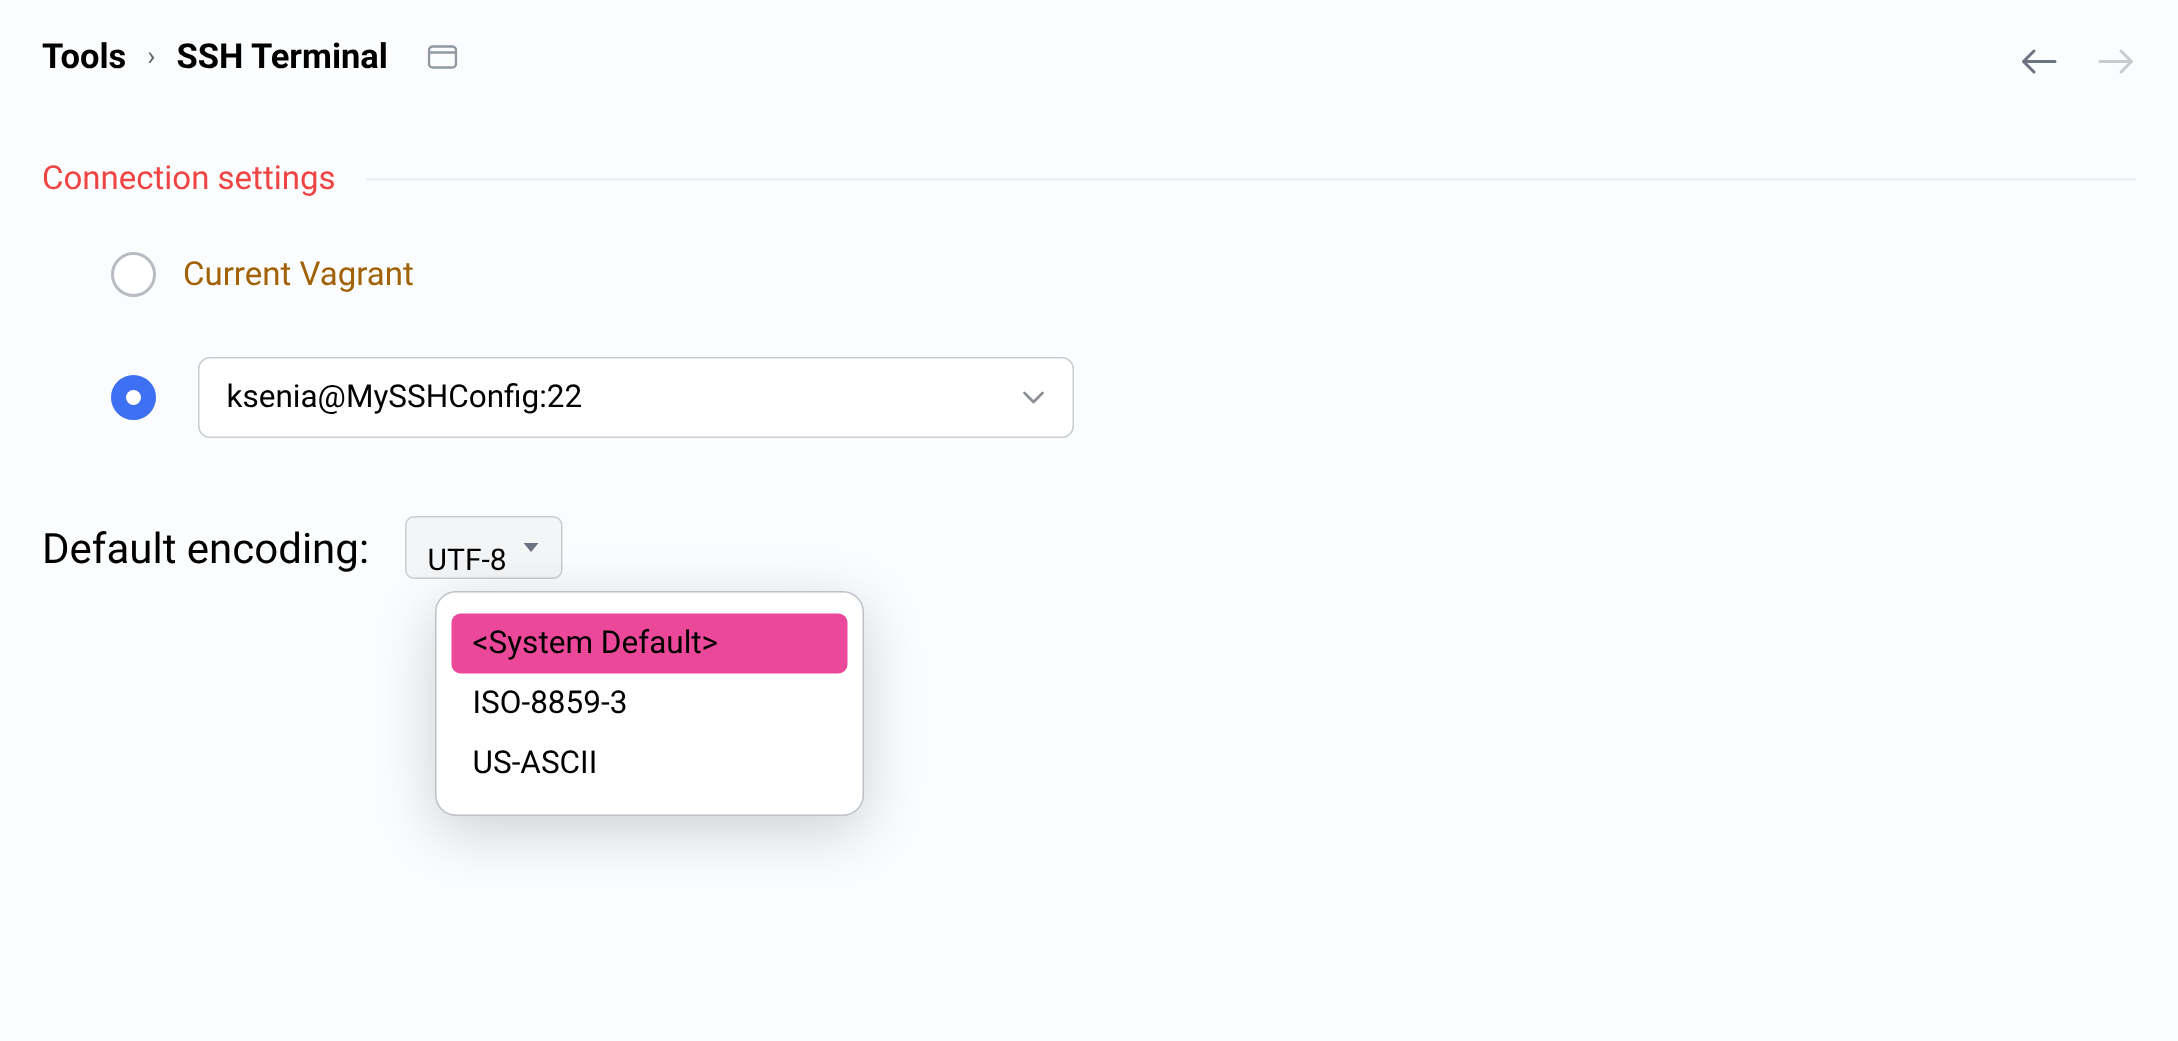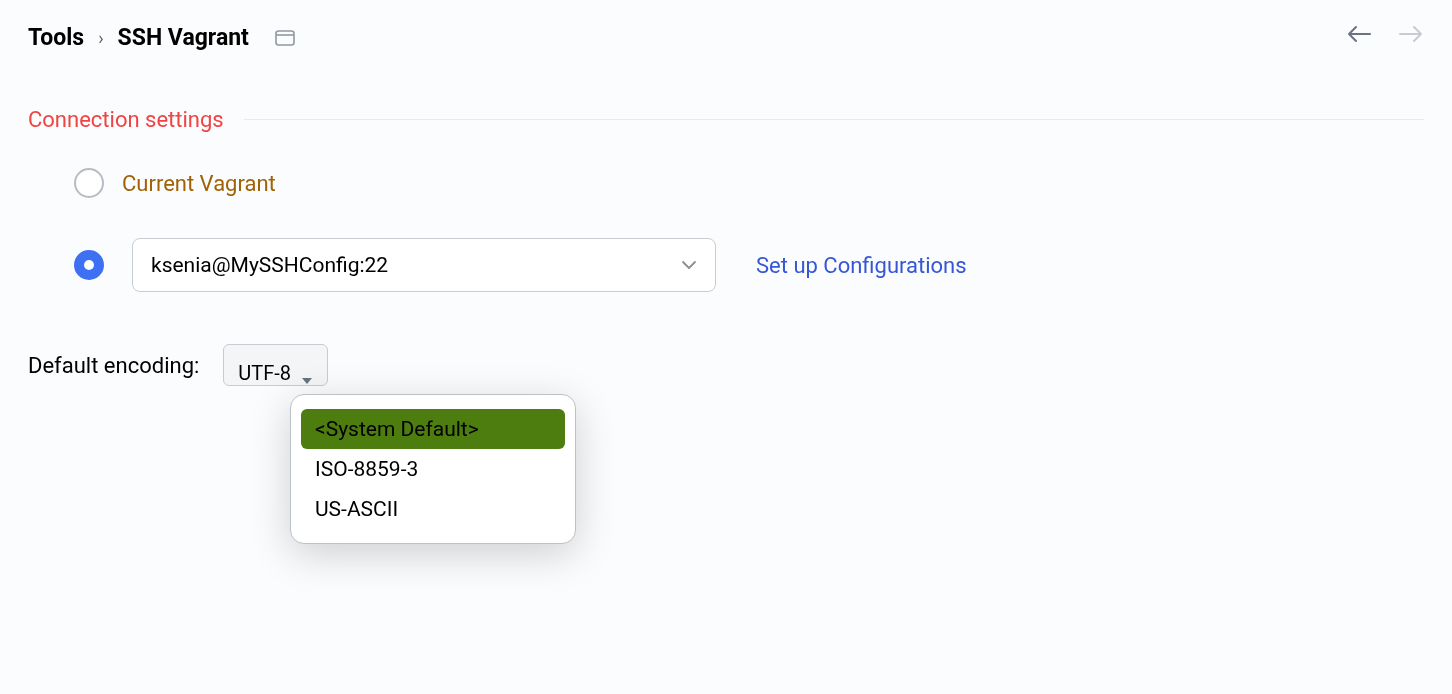--- a/index.html
+++ b/index.html
@@ -14,21 +14,21 @@
       height: 694px;
       color: #000;
       font-size: 20px;
       padding: 24px 28px;
       position: relative;
     }
     
     
     .header {
       display: flex;
-      align-items: flex-start;
+      align-items: flex-end;
       justify-content: space-between;
       margin-bottom: 56px;
     }
     .breadcrumb {
       display: flex;
       align-items: center;
       gap: 14px;
       font-size: 23px;
       font-weight: 700;
     }
@@ -140,31 +140,31 @@
     
     
     .encoding-row {
       display: flex;
       align-items: center;
       margin-top: 52px;
       gap: 24px;
       position: relative;
     }
     .encoding-label {
-      font-size: 22px;
+      font-size: 28px;
     }
     .small-select {
       display: flex;
-      align-items: flex-end;
+      align-items: flex-start;
       gap: 10px;
       height: 42px;
       border: 1px solid #c8ccd2;
       border-radius: 6px;
       background: #f4f5f7;
-      padding: 0 14px;
+      padding: 16px 14px;
       font-size: 20px;
       cursor: pointer;
     }
     
     
     .dropdown {
       position: absolute;
       top: 50px;
       left: 262px;
       width: 286px;
@@ -178,31 +178,31 @@
     .dropdown-item {
       display: flex;
       align-items: center;
       justify-content: space-between;
       padding: 8px 14px;
       font-size: 21px;
       border-radius: 6px;
       cursor: pointer;
     }
     .dropdown-item.highlight {
-      background: #4d7c0f;
+      background: #ec4899;
     }
   </style>
 </head>
 <body>
 
 <div class="header">
   <div class="breadcrumb">
     <span>Tools</span>
     <span class="breadcrumb-sep">›</span>
-    <span>SSH Vagrant</span>
+    <span>SSH Terminal</span>
     <span class="window-icon">
       <svg width="20" height="16" viewBox="0 0 20 16">
         <rect x="1" y="1" width="18" height="14" rx="2.5" fill="none" stroke="#9198a1" stroke-width="1.6"></rect>
         <line x1="1" y1="5" x2="19" y2="5" stroke="#9198a1" stroke-width="1.6"></line>
       </svg>
     </span>
   </div>
   <div class="nav-arrows">
     <span class="nav-arrow">
       <svg width="26" height="20" viewBox="0 0 26 20">
@@ -230,21 +230,20 @@
 <div class="radio-row">
   <div class="radio selected"></div>
   <div class="combo">
     <span class="combo-value">ksenia@MySSHConfig:22</span>
     <span class="chevron">
       <svg width="16" height="10" viewBox="0 0 16 10">
         <path d="M2 2 L8 8 L14 2" fill="none" stroke="#8b9097" stroke-width="1.8" stroke-linecap="round" stroke-linejoin="round"></path>
       </svg>
     </span>
   </div>
-  <span class="link">Set up Configurations</span>
 </div>
 
 <div class="encoding-row">
   <div class="encoding-label">Default encoding:</div>
   <div class="small-select">
     <span>UTF-8</span>
     <span class="chevron">
       <svg width="12" height="8" viewBox="0 0 12 8">
         <path d="M1 1 L6 7 L11 1 Z" fill="#6b7280"></path>
       </svg>

